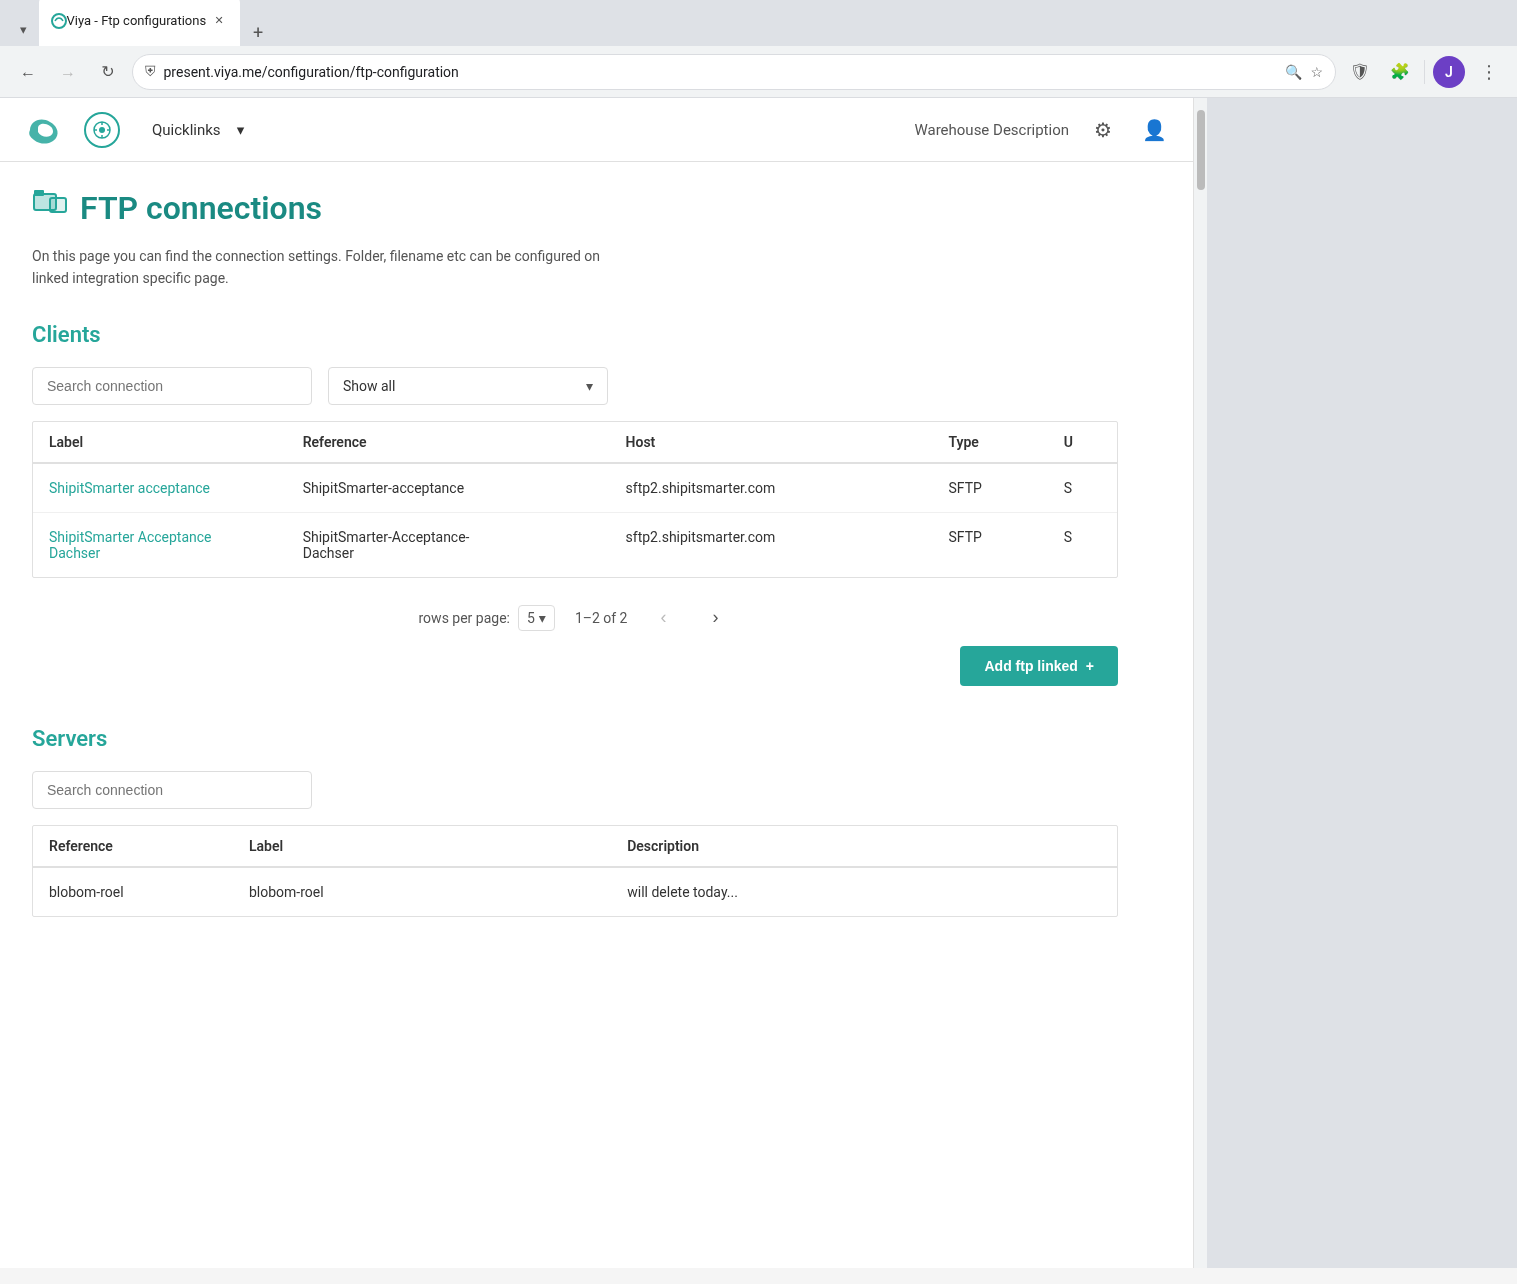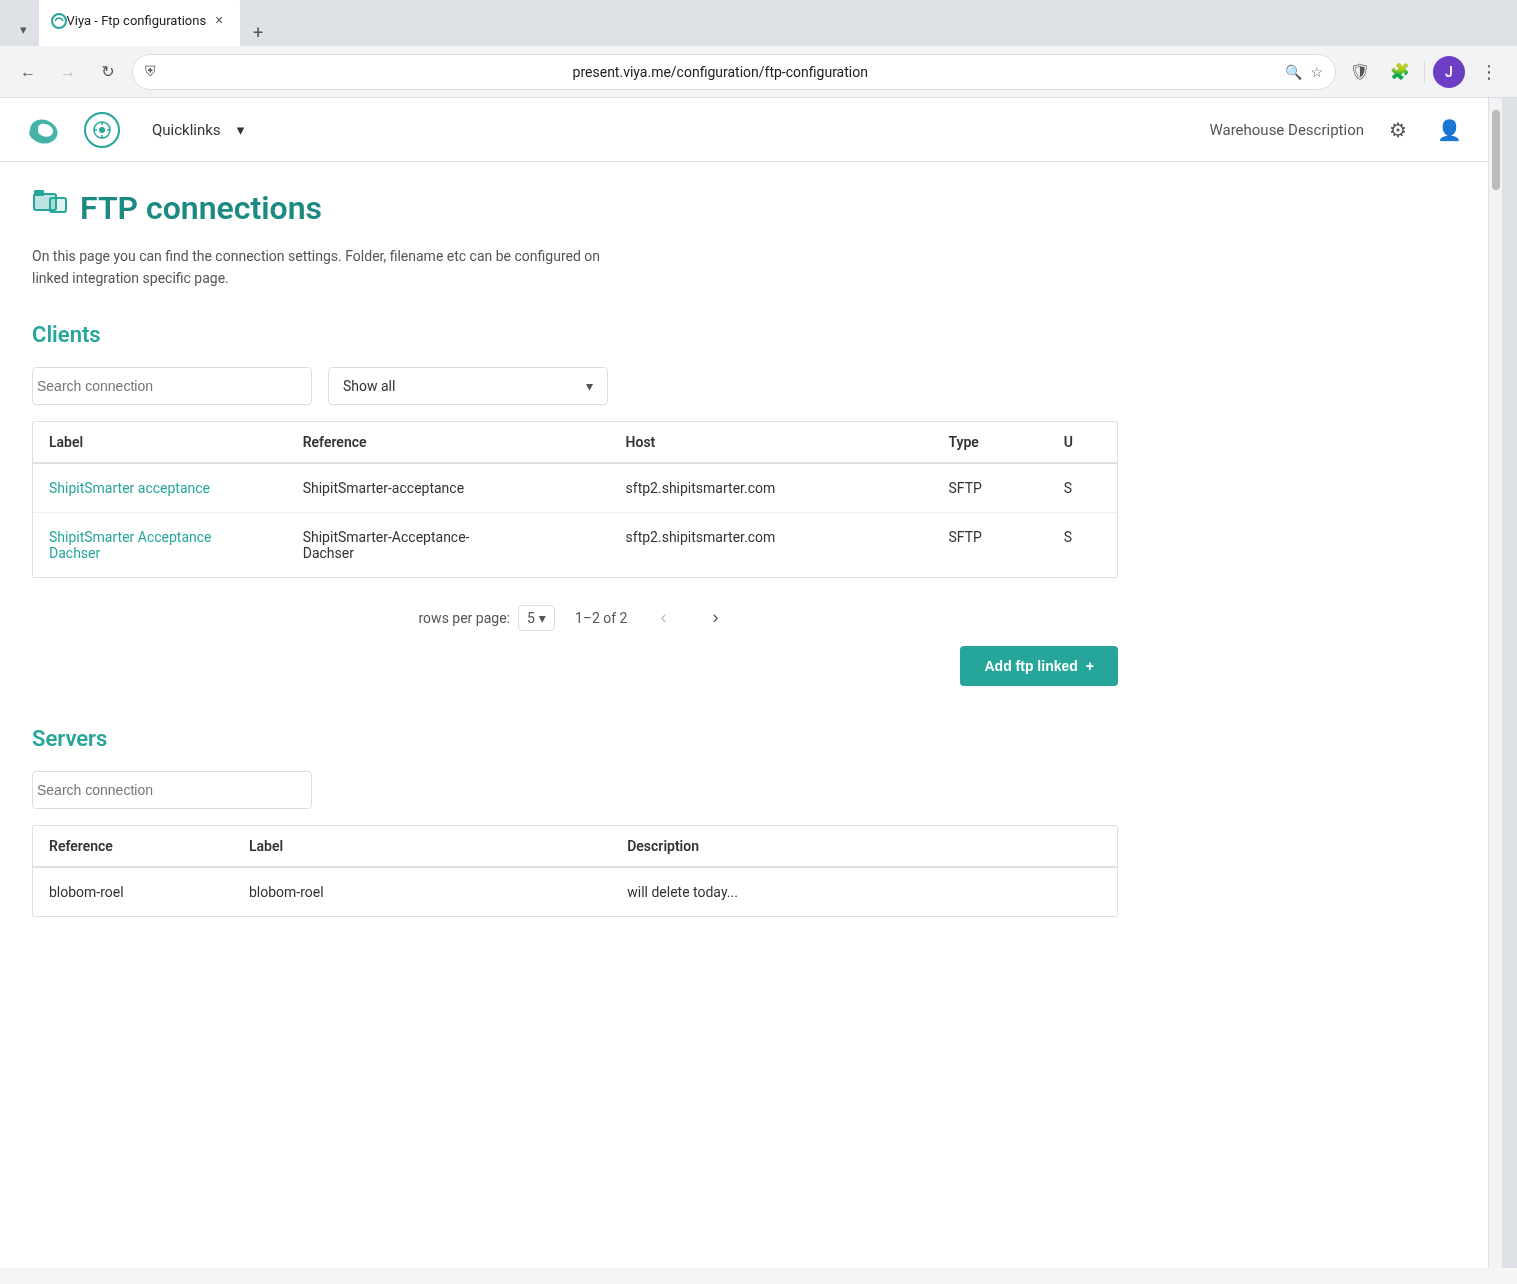--- a/index.html
+++ b/index.html
@@ -11,27 +11,27 @@
     .browser-tab-inactive { display: flex; align-items: center; padding: 0 12px; height: 34px; background: #dee1e6; border-radius: 8px 8px 0 0; color: #555; font-size: 13px; gap: 6px; }
     .browser-tab-active { display: flex; align-items: center; padding: 0 12px; height: 51px; background: white; border-radius: 8px 8px 0 0; color: #222; font-size: 13px; gap: 0; min-width: 200px; }
     .tab-favicon { width: 16px; height: 16px; display: flex; align-items: center; justify-content: center; }
     .tab-close { width: 18px; height: 18px; border-radius: 50%; display: flex; align-items: center; justify-content: center; font-size: 11px; color: #555; cursor: pointer; margin-left: 4px; }
     .new-tab-btn { width: 28px; height: 28px; border-radius: 50%; display: flex; align-items: center; justify-content: center; font-size: 18px; color: #555; cursor: pointer; margin-left: 4px; }
 
     .browser-toolbar { display: flex; align-items: center; padding: 8px 12px; background: #f1f3f4; gap: 8px; height: 52px; border-bottom: 1px solid #dadce0; }
     .nav-btn { width: 32px; height: 32px; border-radius: 50%; display: flex; align-items: center; justify-content: center; color: #555; cursor: pointer; font-size: 16px; border: none; background: none; }
     .nav-btn.disabled { color: #bbb; cursor: default; }
     .address-bar { flex: 1; display: flex; align-items: center; background: white; border-radius: 24px; padding: 0 12px; height: 36px; border: 1px solid #dadce0; gap: 8px; }
-    .address-text { flex: 1; font-size: 14px; color: #202124; outline: none; border: none; text-align: center; }
+    .address-text { flex: 1; font-size: 14px; color: #202124; outline: none; border: none; }
     .toolbar-icon-btn { width: 32px; height: 32px; border-radius: 50%; display: flex; align-items: center; justify-content: center; color: #555; cursor: pointer; font-size: 16px; }
     .avatar-btn { width: 32px; height: 32px; border-radius: 50%; background: #6c3fc5; color: white; display: flex; align-items: center; justify-content: center; font-size: 14px; font-weight: 600; cursor: pointer; }
     .vertical-dots { font-size: 18px; color: #555; }
 
     
-    .browser-content-wrapper { display: flex; width: 1502px; height: 1170px; }
+    .browser-content-wrapper { display: flex; width: 1207px; height: 1170px; }
     .browser-content { flex: 1; overflow: hidden; background: white; }
     .scrollbar-track { width: 14px; background: #f1f3f4; border-left: 1px solid #e0e0e0; display: flex; flex-direction: column; align-items: center; padding: 2px 0; }
     .scrollbar-thumb { width: 8px; height: 80px; background: #bbb; border-radius: 4px; margin-top: 10px; }
 
     
     .app-header { display: flex; align-items: center; padding: 0 20px; height: 64px; background: white; border-bottom: 1px solid #e0e0e0; gap: 16px; }
     .logo { display: flex; align-items: center; }
     .logo-svg { width: 48px; height: 36px; }
     .header-nav { flex: 1; display: flex; align-items: center; gap: 16px; }
     .compass-btn { width: 36px; height: 36px; border-radius: 50%; border: 2px solid #26a69a; display: flex; align-items: center; justify-content: center; color: #26a69a; cursor: pointer; }
@@ -45,21 +45,21 @@
 
     .page-title-row { display: flex; align-items: center; gap: 12px; margin-bottom: 16px; }
     .page-icon { color: #26a69a; font-size: 28px; }
     .page-title { font-size: 32px; font-weight: 600; color: #1a8a82; }
     .page-description { color: #555; font-size: 14px; line-height: 1.6; margin-bottom: 32px; }
 
     .section-title { font-size: 22px; font-weight: 600; color: #26a69a; margin-bottom: 20px; }
 
     
     .table-controls { display: flex; align-items: center; gap: 16px; margin-bottom: 16px; }
-    .search-input { padding: 10px 4px; border: 1px solid #ddd; border-radius: 4px; font-size: 14px; color: #999; width: 280px; outline: none; }
+    .search-input { padding: 10px 14px; border: 1px solid #ddd; border-radius: 4px; font-size: 14px; color: #999; width: 280px; outline: none; }
     .filter-dropdown { display: flex; align-items: center; justify-content: space-between; padding: 10px 14px; border: 1px solid #ddd; border-radius: 4px; font-size: 14px; color: #333; min-width: 280px; cursor: pointer; background: white; gap: 36px; }
     .filter-dropdown-arrow { color: #555; }
 
     
     .data-table { width: 100%; border-collapse: collapse; }
     .data-table th { text-align: left; padding: 12px 16px; font-weight: 600; color: #333; font-size: 14px; border-bottom: 2px solid #e0e0e0; }
     .data-table td { padding: 16px 16px; border-bottom: 1px solid #f0f0f0; font-size: 14px; color: #333; vertical-align: top; }
     .data-table tr:last-child td { border-bottom: none; }
     .link-cell { color: #26a69a; cursor: pointer; text-decoration: none; }
     .table-wrapper { overflow-x: auto; border: 1px solid #e0e0e0; border-radius: 2px; margin-bottom: 12px; }

